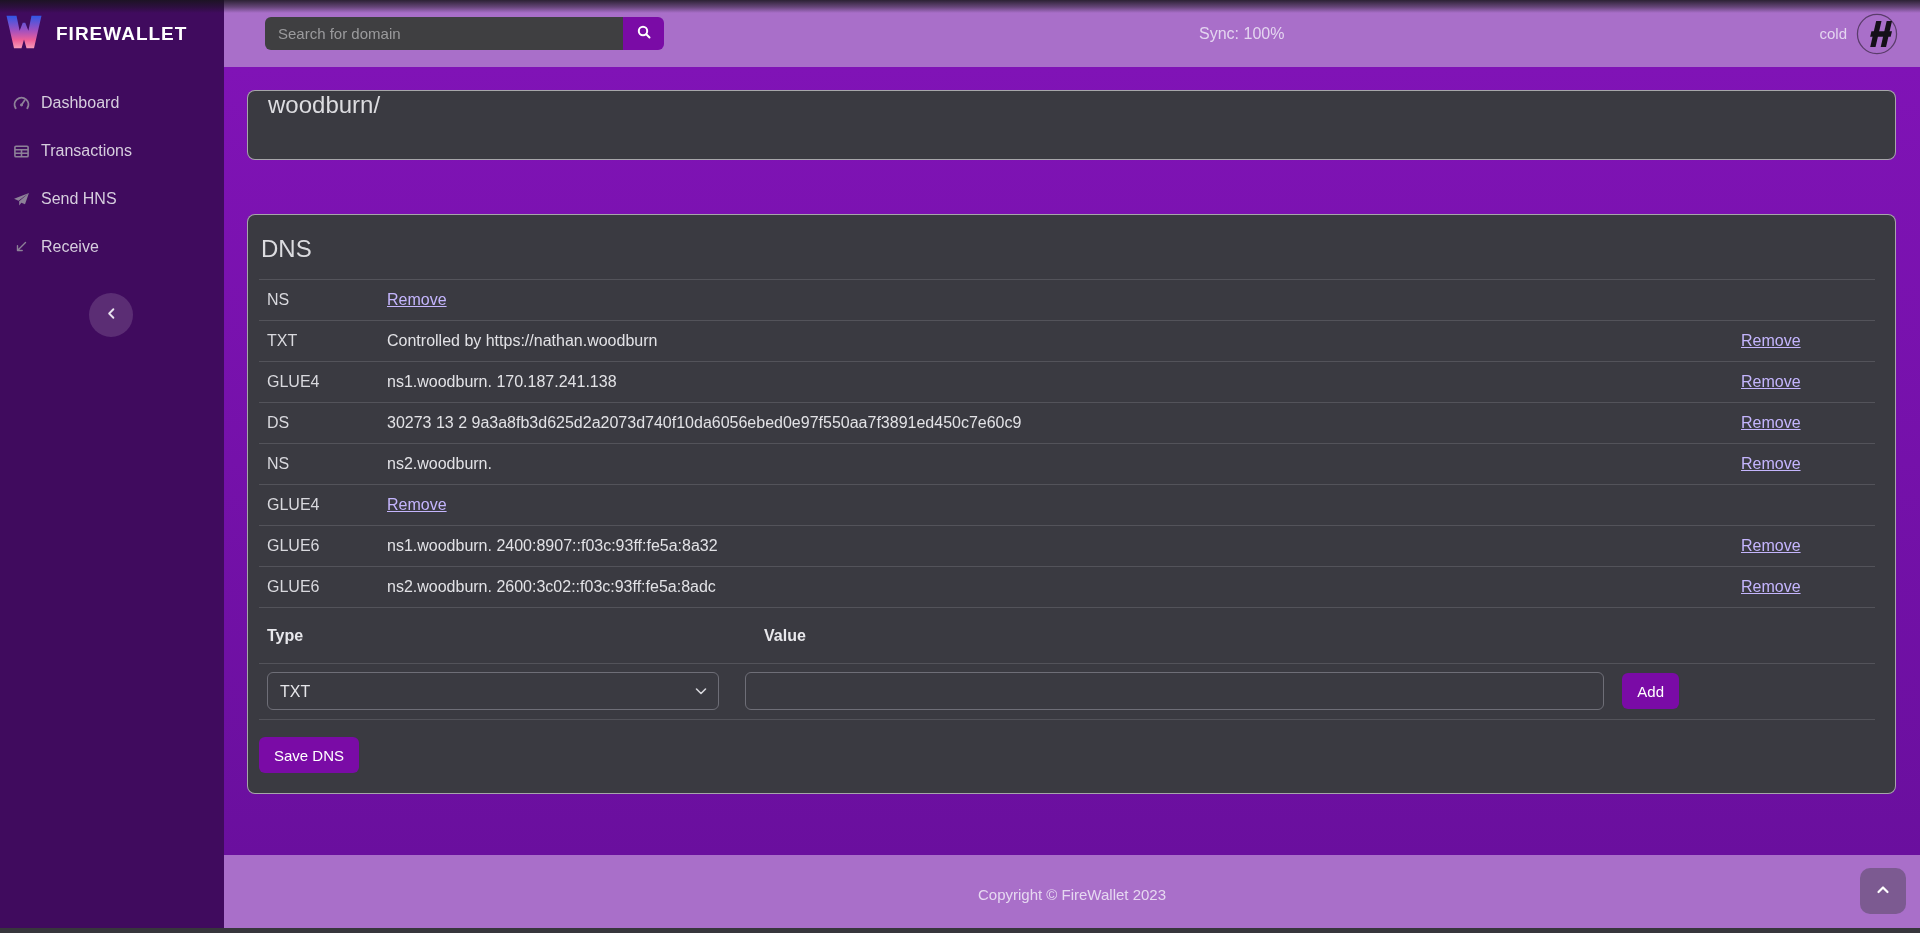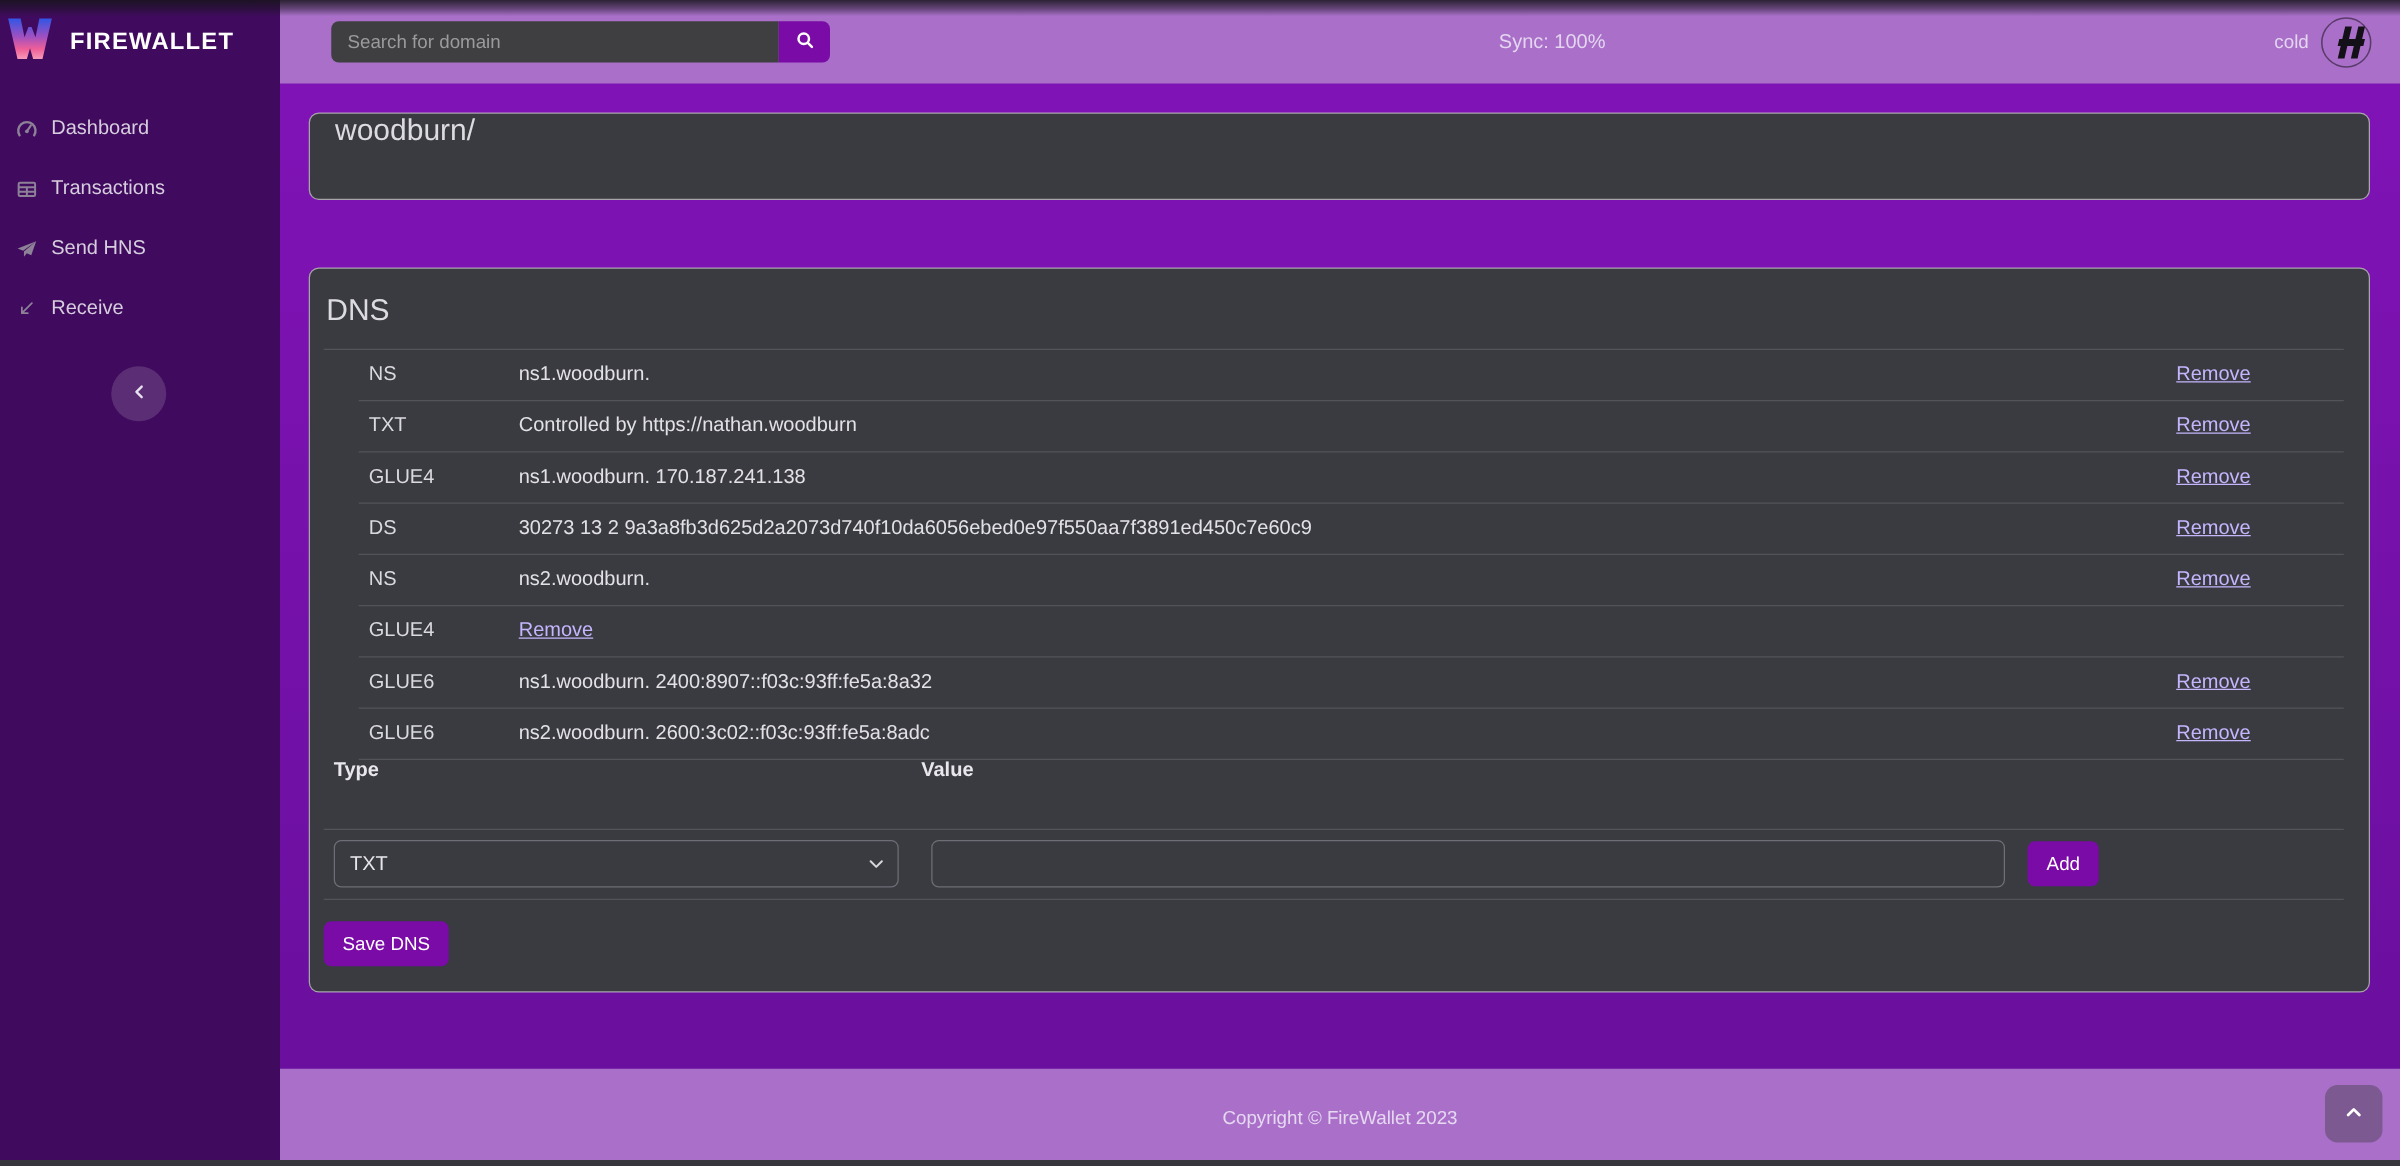--- a/index.html
+++ b/index.html
@@ -35,27 +35,27 @@
   .main { flex:1; background:linear-gradient(180deg,#8013b6 0%,#6a0f9e 100%); padding:23px 24px 0 23px; }
 
   .card { background:#3a3a41; border:1px solid rgba(255,255,255,0.55); border-radius:8px; color:#e2e2e6; }
   .title-card { height:70px; display:flex; padding:0 20px; margin-bottom:54px; }
   .title-card h1 { font-size:24px; font-weight:400; color:#dcdce0; }
 
   .dns-card { padding:18px 20px 20px 11px; }
   .dns-card h2 { font-size:24px; font-weight:400; color:#dcdce0; margin:2px 0 16px 2px; }
 
   .rec-table { border-top:1px solid #53535a; }
-  .rec-row { display:flex; align-items:center; min-height:41px; border-bottom:1px solid #53535a; font-size:16px; padding:0 2px 0 8px;margin-left:28px; }
+  .rec-row { display:flex; align-items:center; min-height:41px; border-bottom:1px solid #53535a; font-size:16px; padding:0 2px 0 8px; }
   .rec-type { width:120px; flex-shrink:0; color:#d9d9de; }
   .rec-value { flex:1; color:#e2e2e6; }
   .rec-action { width:132px; flex-shrink:0; }
   .remove-link { color:#c4b5fd; text-decoration:underline; font-size:16px; cursor:pointer; }
 
-  .form-head { display:flex; min-height:56px; border-bottom:1px solid #53535a; font-size:16px; font-weight:bold; color:#e8e8ec; padding:0 2px 0 8px; }
+  .form-head { display:flex; align-items:center; min-height:56px; border-bottom:1px solid #53535a; font-size:16px; font-weight:bold; color:#e8e8ec; padding:0 2px 0 8px;gap:27px; }
   .fh-type { width:470px; flex-shrink:0; }
   .fh-value { flex:1; }
 
   .form-row { display:flex; align-items:center; padding:8px 196px 9px 8px; border-bottom:1px solid #53535a; }
   .type-select-wrap { position:relative; width:452px; flex-shrink:0; margin-right:26px; }
   .type-select { width:100%; height:38px; background:transparent; color:#e6e6ea; font-size:16px;
     font-family:"Liberation Sans",sans-serif; border:1px solid #6e6e77; border-radius:6px; padding:0 34px 0 12px;
     appearance:none; -webkit-appearance:none; cursor:pointer; }
   .type-select-wrap .chev { position:absolute; right:10px; top:11px; pointer-events:none; }
   .value-input { flex:1; height:38px; background:transparent; border:1px solid #6e6e77; border-radius:6px;
@@ -179,21 +179,20 @@
       <section class="card title-card">
         <h1>woodburn/</h1>
       </section>
 
       <section class="card dns-card">
         <h2>DNS</h2>
 
         <div class="rec-table">
   <div class="rec-row">
     <div class="rec-type">NS</div>
-    <div class="rec-value">ns1.woodburn.</div>
     <div class="rec-action">
       <a href="#" class="remove-link">Remove</a>
     </div>
   </div>
 
   <div class="rec-row">
     <div class="rec-type">TXT</div>
     <div class="rec-value">Controlled by https://nathan.woodburn</div>
     <div class="rec-action">
       <a href="#" class="remove-link">Remove</a>

